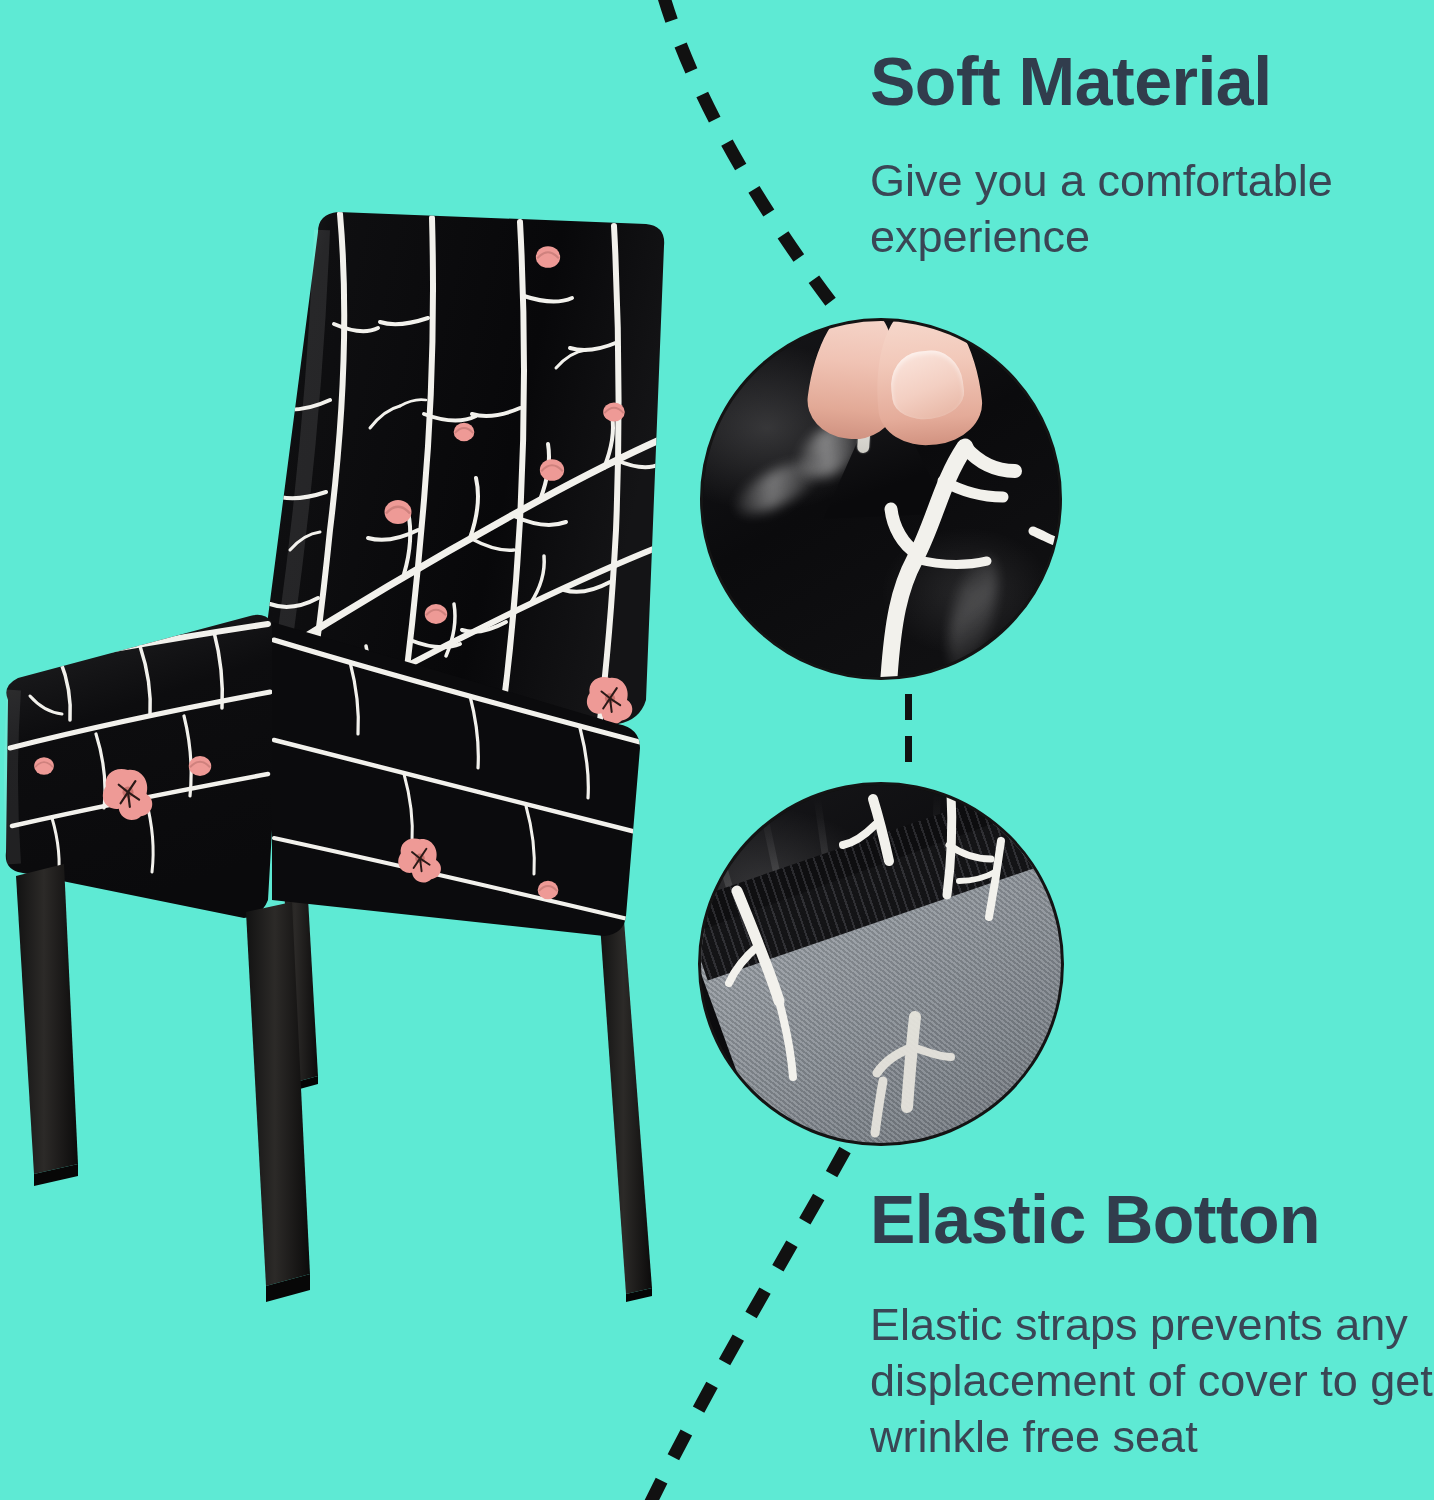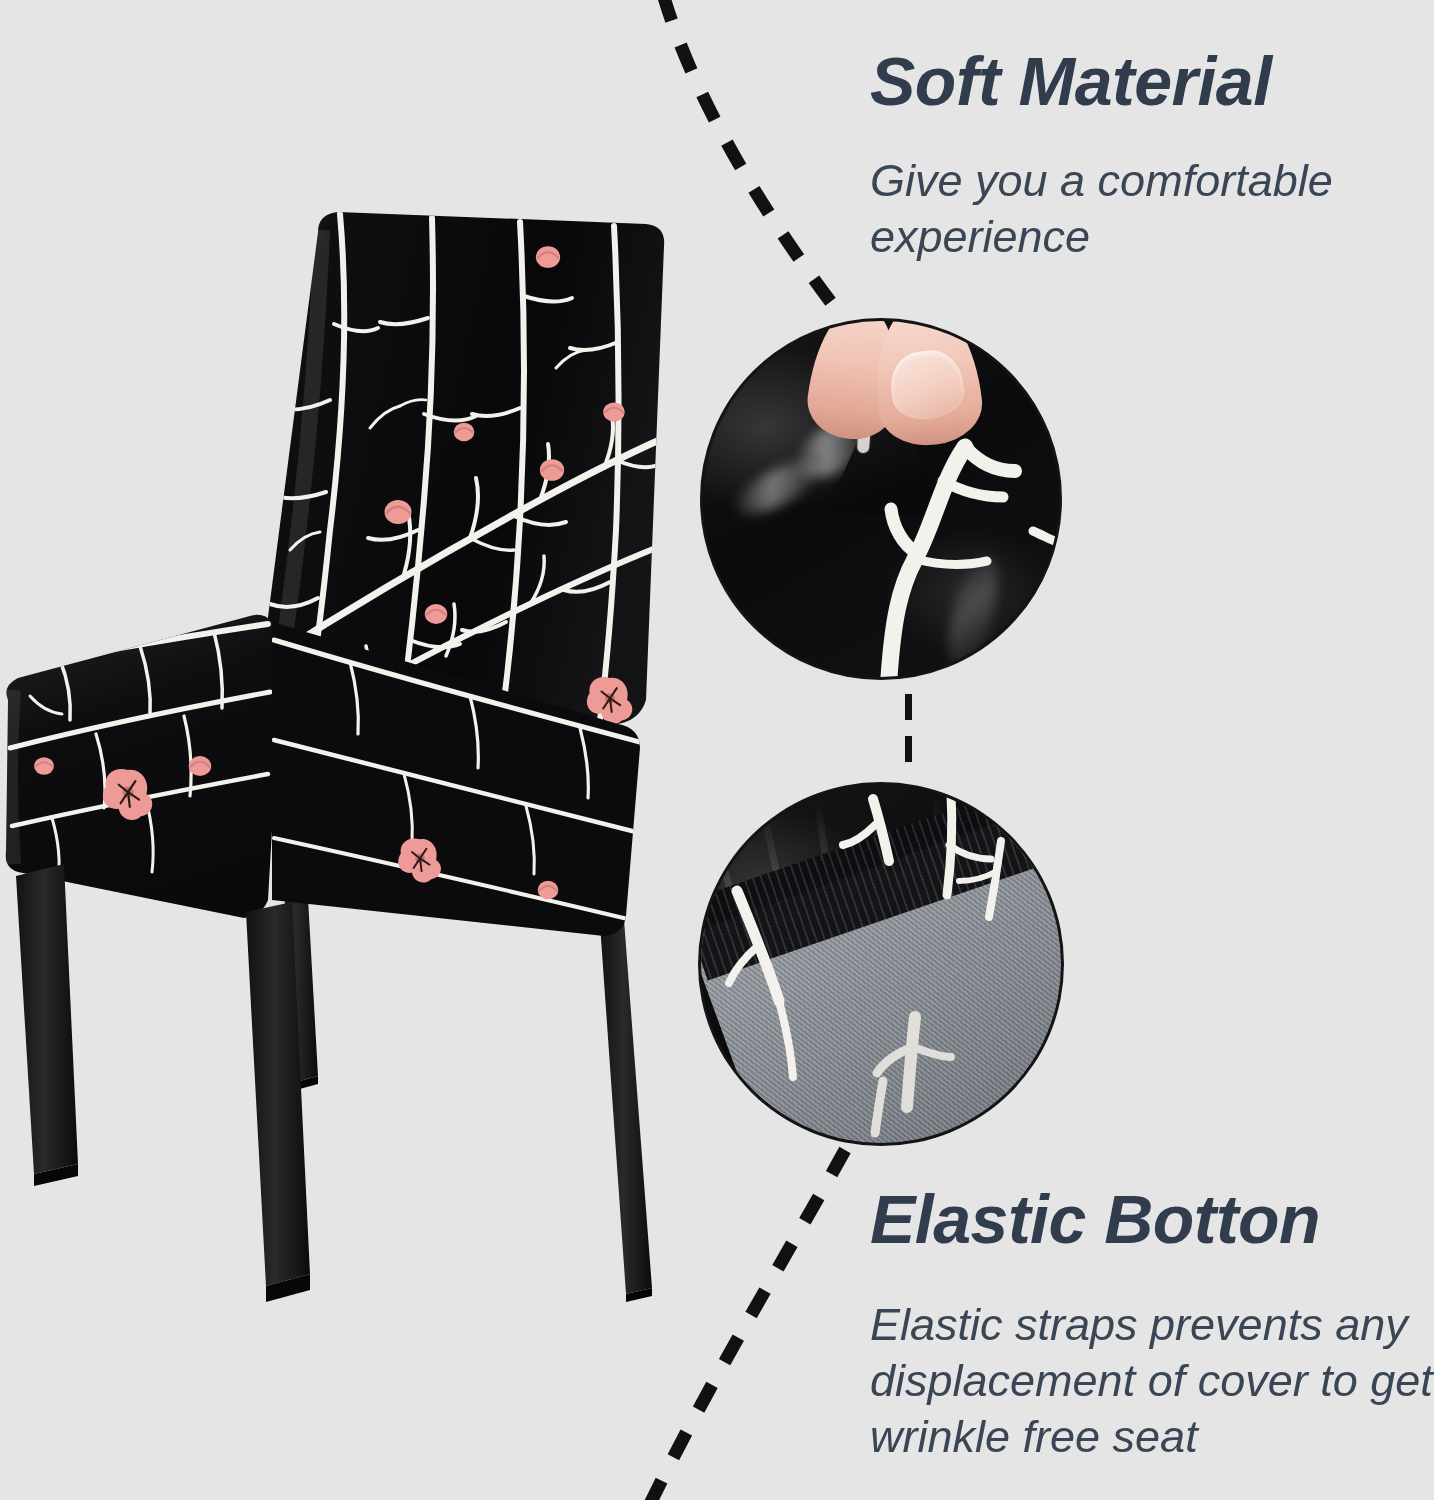--- a/index.html
+++ b/index.html
@@ -7,23 +7,22 @@
     padding: 0;
     background: #ffffff;
   }
   body {
     font-family: "Liberation Sans", sans-serif;
   }
   #stage {
     position: relative;
     width: 1434px;
     height: 1500px;
-    background: #e5e5e5;
+    background: #5eead4;
     overflow: hidden;
-    font-style: italic;
   }
 
   
   .feature-block {
     position: absolute;
     width: 580px;
     left: 862px;
   }
   #block-soft   { top: 46px; }
   #block-elastic{ top: 1184px; }

